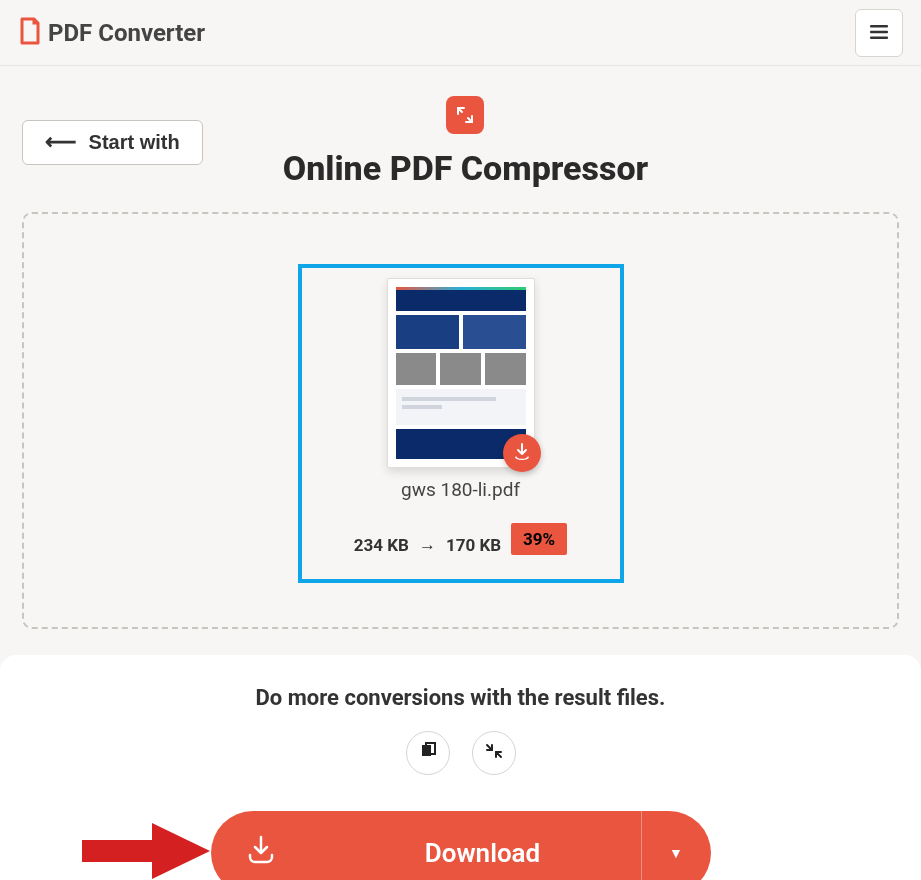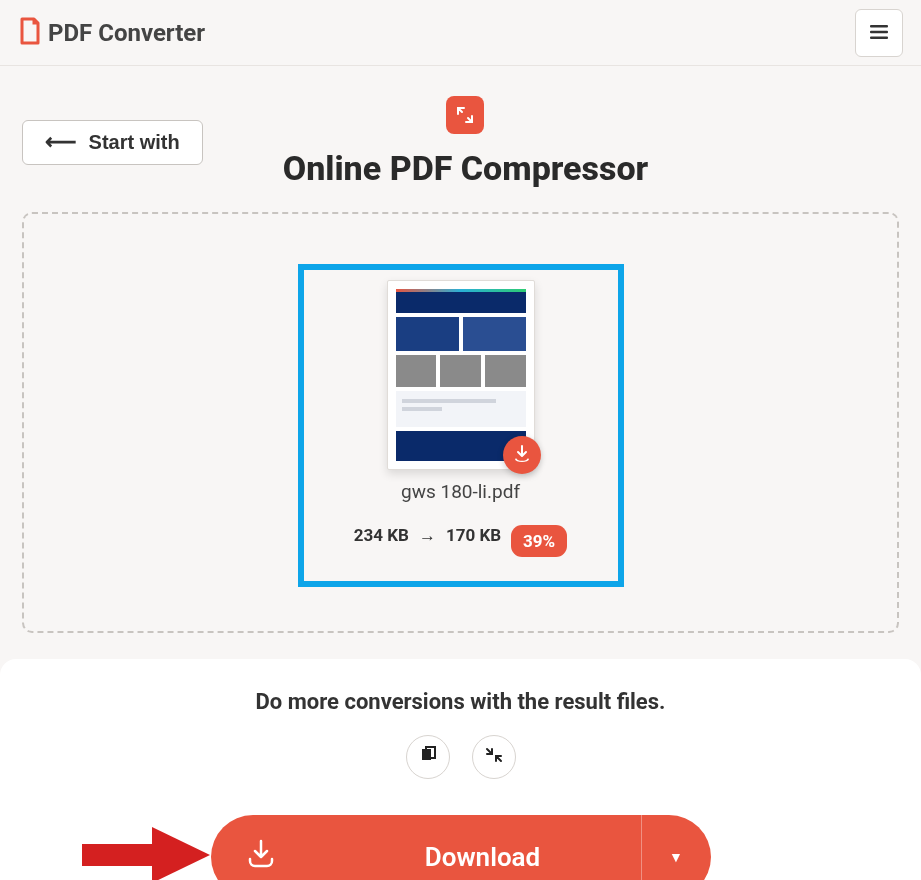--- a/index.html
+++ b/index.html
@@ -93,21 +93,21 @@
     margin: 0 22px;
     border: 2px dashed #c8c4c0;
     border-radius: 10px;
     padding: 50px 0 44px 0;
     background: #f8f6f5;
     display: flex;
     justify-content: center;
     align-items: flex-start;
   }
   .file-card {
-    border: 6px solid #0ea5e9;
+    border: 4px solid #0ea5e9;
     width: 326px;
     padding: 10px 12px 24px 12px;
     background: #f8f6f5;
     text-align: center;
   }
   .thumb-wrap {
     position: relative;
     width: 148px;
     margin: 0 auto 10px auto;
   }
@@ -171,31 +171,31 @@
     cursor: pointer;
   }
   .file-name {
     font-size: 19px;
     color: #444;
     margin-top: 10px;
   }
   .size-row {
     margin-top: 22px;
     display: flex;
-    align-items: flex-start;
+    align-items: flex-end;
     justify-content: center;
     gap: 10px;
     font-size: 17px;
     font-weight: 700;
     color: #333;
   }
   .pct-badge {
     background: #e9553f;
-    color: #ffffff;
-    border-radius: 11px;
+    color: #000000;
+    border-radius: 2px;
     padding: 6px 12px;
     font-weight: 700;
     font-size: 17px;
   }
   .bottom-panel {
     margin-top: 26px;
     background: #fff;
     border-radius: 16px 16px 0 0;
     padding: 28px 0 10px 0;
     text-align: center;

